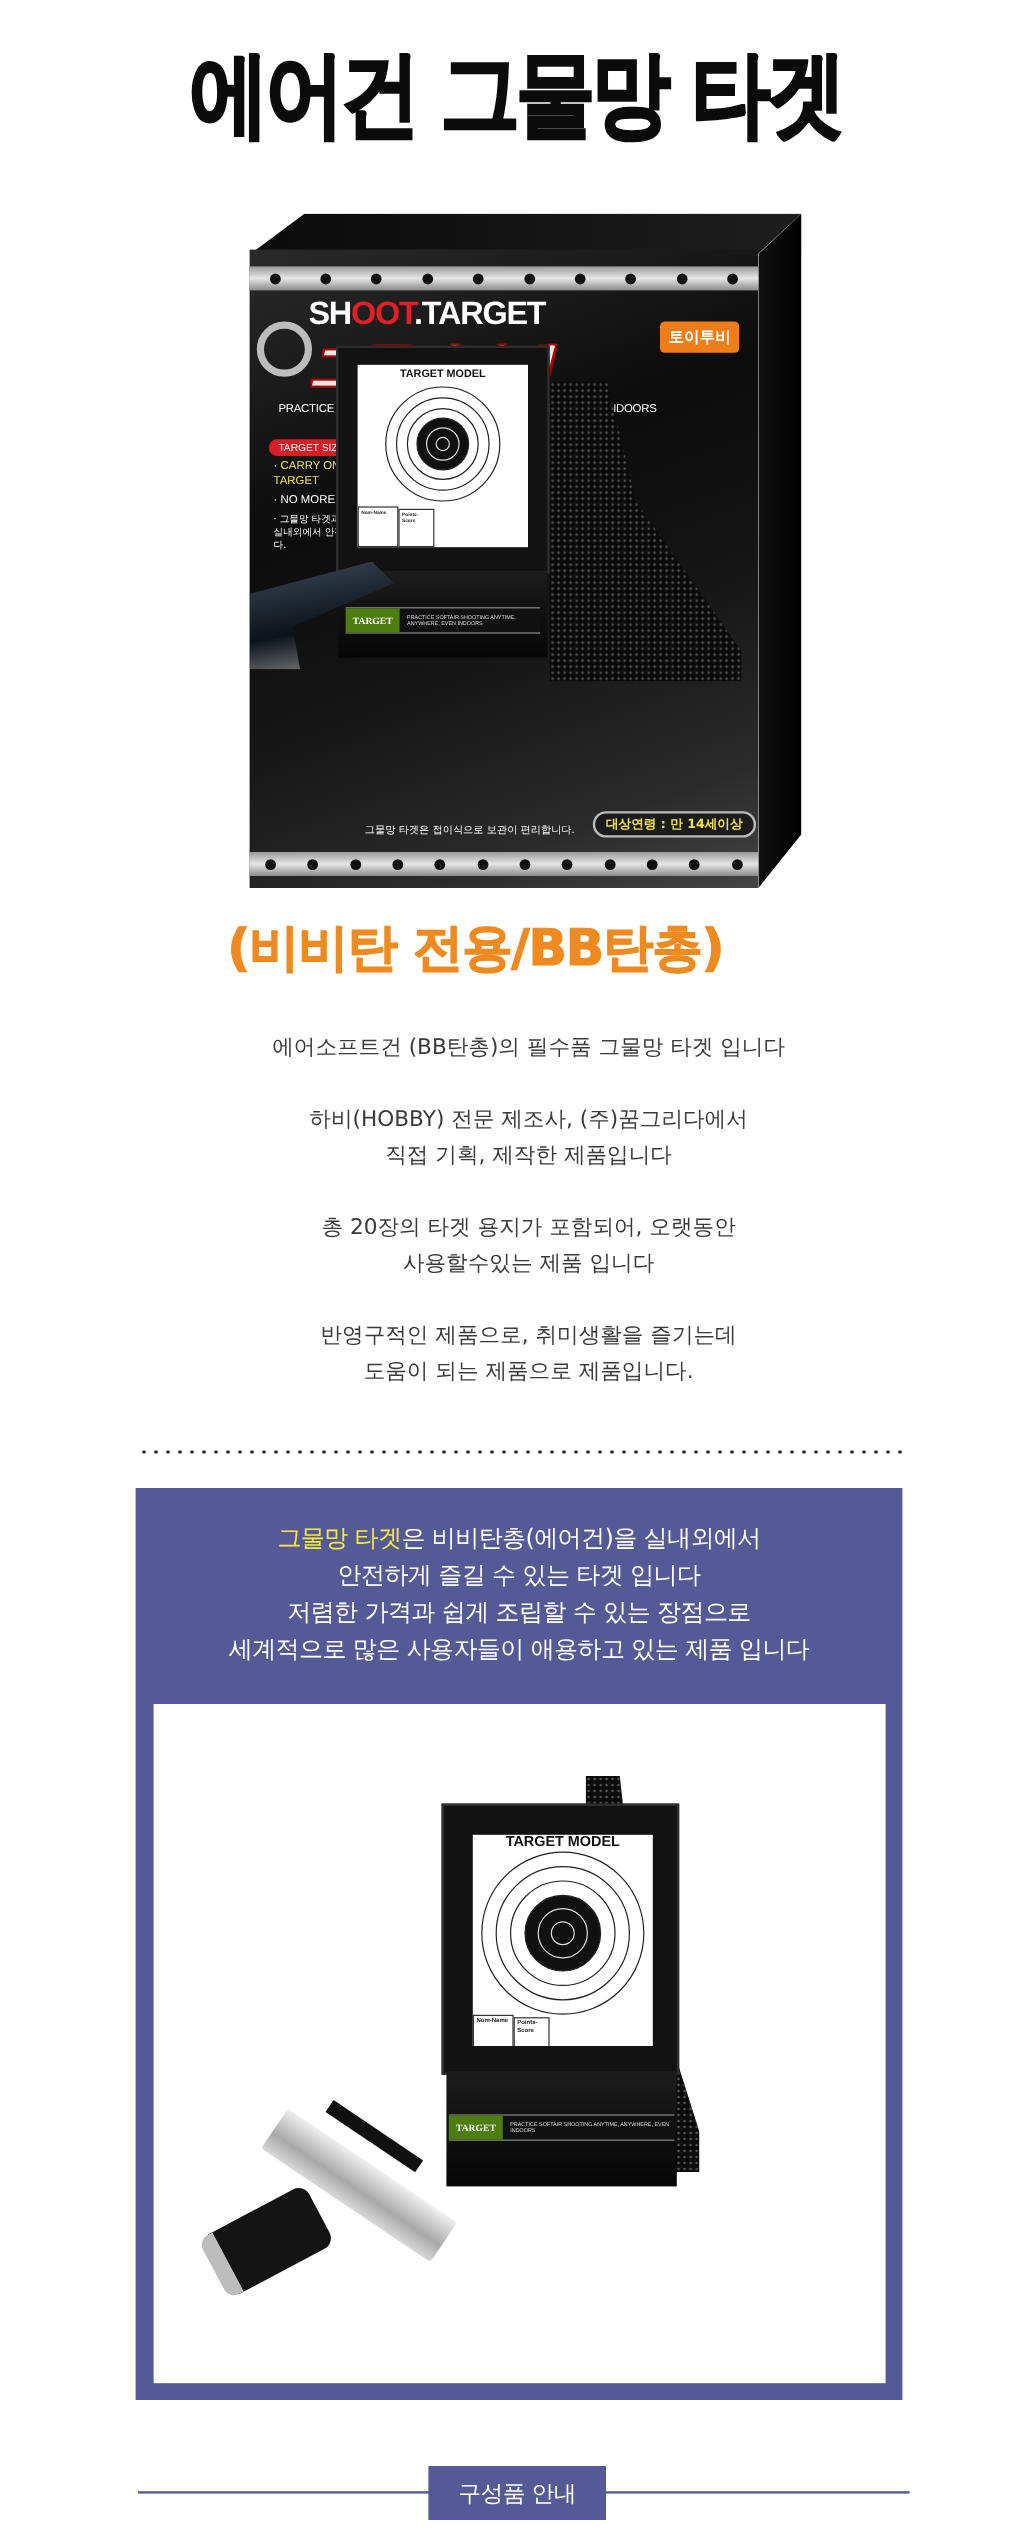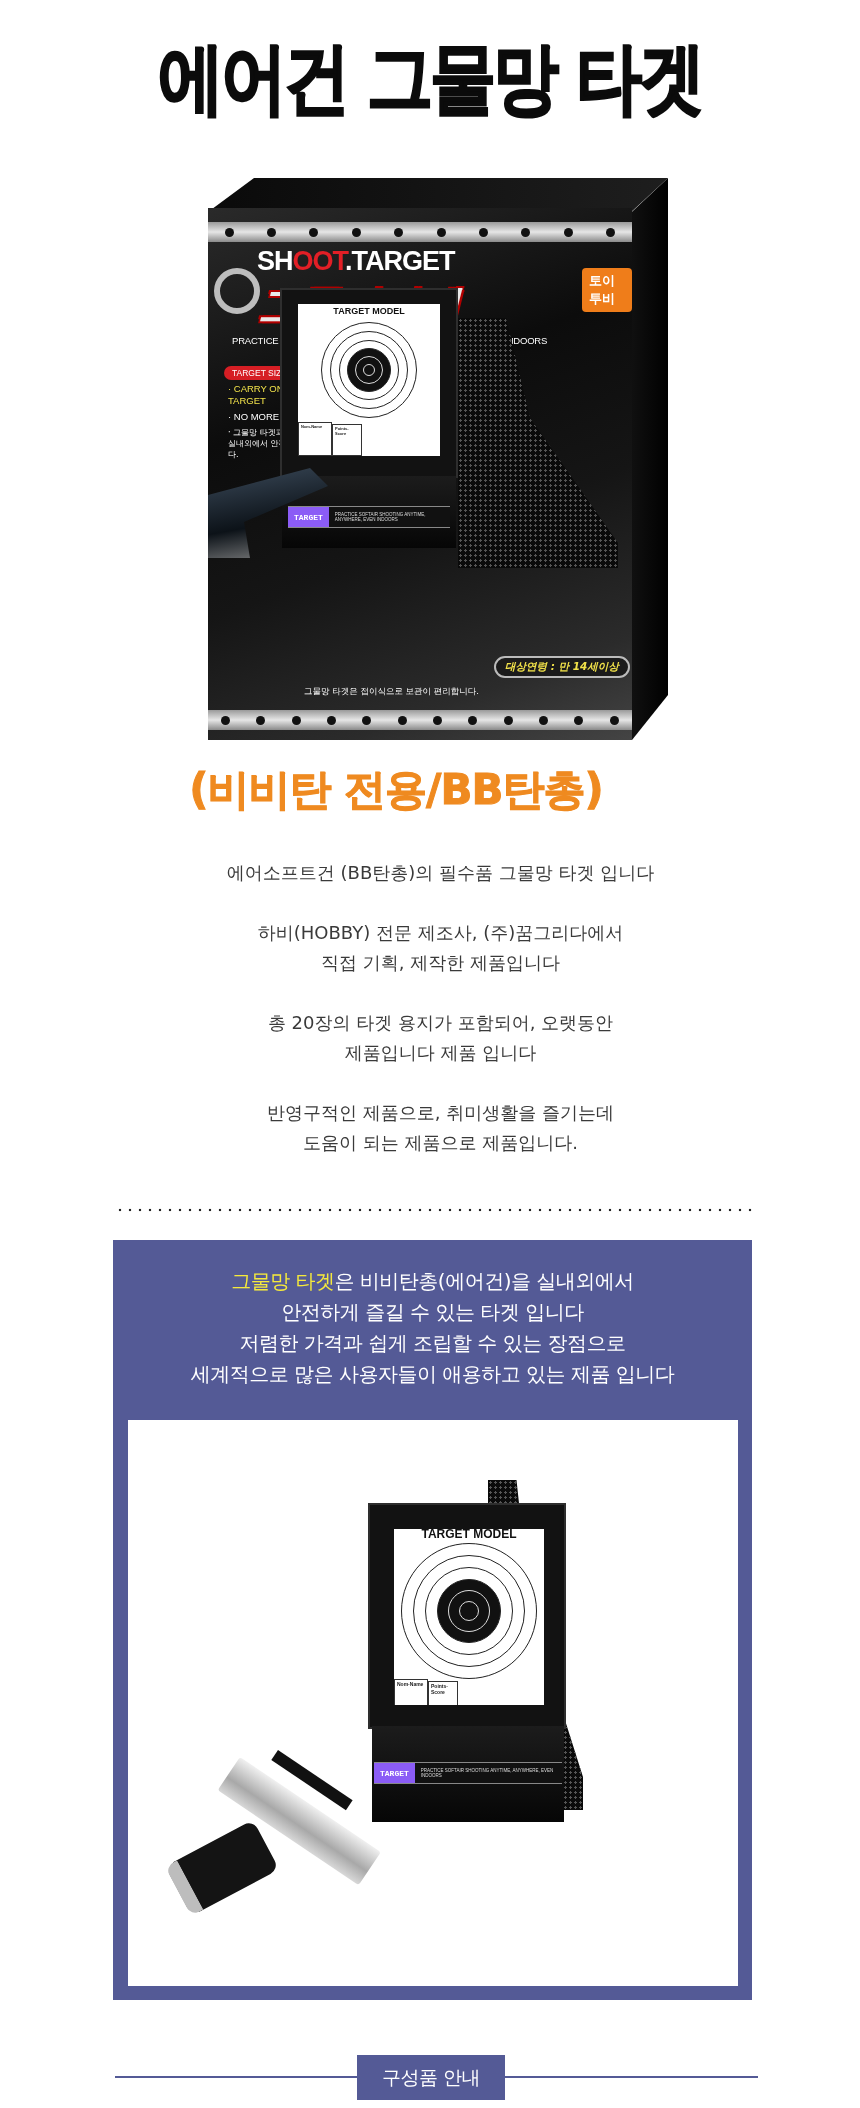--- a/index.html
+++ b/index.html
@@ -50,22 +50,22 @@
   .target-heading { position: absolute; width: 100%; text-align: center; font-family: "Liberation Sans", sans-serif;
                     font-weight: 700; color: #111; }
   .ring { position: absolute; border-radius: 50%; border: 1px solid #222; left: 50%; top: 50%; transform: translate(-50%,-50%); }
   .ring.black { background: #111; }
   .ring.inner { border-color: #ddd; }
   .score-box { position: absolute; border: 1px solid #333; font-family: "Liberation Sans", sans-serif; font-weight: 700;
                color: #222; padding: 1px 2px; }
   .base { position: absolute; background: linear-gradient(180deg, #1c1c1c, #060606); }
   .base-label { position: absolute; height: 22px; display: flex; align-items: center; background: #111;
                 border-top: 1px solid #888; border-bottom: 1px solid #888; }
-  .base-label .red-part { background: #8b5cf6; height: 100%; display: flex; align-items: center; padding: 0 6px;
-                          color: #fff; font-family: Liberation Mono, monospace; font-weight: 900; font-size: 8px; }
+  .base-label .red-part { background: #4d7c0f; height: 100%; display: flex; align-items: center; padding: 0 6px;
+                          color: #fff; font-family: Liberation Serif, serif; font-weight: 900; font-size: 8px; }
   .base-label .txt { color: #ddd; font-size: 4.5px; padding-left: 6px; font-family: "Liberation Sans", sans-serif; }
   .mesh { position: absolute; background:
             radial-gradient(circle, #555 1px, transparent 1.4px) 0 0/5px 5px, #0a0a0a;
           clip-path: polygon(0 0, 30% 0, 45% 40%, 100% 90%, 100% 100%, 0 100%); }
   .caption-note { position: absolute; left: 96px; top: 505px; color: #fff; font-size: 8.5px; font-weight: 400; }
   .age-pill { position: absolute; left: 286px; top: 500px; background: #1b1b1b; border: 2px solid #bbb;
               color: #f2e24a; font-weight: 700; font-size: 10.5px; padding: 2px 9px; border-radius: 12px; }
   .gun1 { position: absolute; left: 0; top: 402px; width: 120px; height: 90px;
           background: linear-gradient(170deg, #3b4a5a, #0c1218 60%, #8c8c8c); clip-path: polygon(0 30%, 85% 0, 100% 20%, 30% 60%, 35% 100%, 0 100%); }
 
@@ -122,21 +122,21 @@
         <i></i>
         <i></i>
         <i></i>
       </div>
 
     <div class="logo-ring"></div>
     <div class="logo" style="top:38px;margin-left:35px;">
       <span>SH</span><span class="red">OOT</span><span>.TARGET</span>
     </div>
     <div class="brand-kr" style="top:70px;">그물망타겟</div>
-    <div class="tag-orange" style="top:60px;margin-left:32px;">토이투비</div>
+    <div class="tag-orange" style="top:60px;">토이투비</div>
     <div class="practice" style="top:127px;">PRACTICE SOFTAIR SHOOTING ANYTIME, ANYWHERE, EVEN INDOORS</div>
     <div class="size-pill" style="top:158px;">TARGET SIZE: 14,3x14,3cm</div>
     <div class="bullets" style="top:175px;">
       <div class="y">· CARRY ON AND FOLDABLE TARGET</div>
       <div class="w">· NO MORE LOST BBS</div>
       <div class="kr">· 그물망 타겟과 비비탄총 (에어건)을 실내외에서 안전하게 즐길 수 있습니다.</div>
     </div>
 
     <div class="mesh" style="left:250px; top:110px; width:160px; height:250px;"></div>
     <div class="target-frame" style="left:72px; top:80px; width:178px; height:190px;">
@@ -155,21 +155,21 @@
     <div class="base" style="left:74px; top:268px; width:174px; height:72px;">
       <div class="base-label" style="left:6px; top:30px; width:162px;">
         <span class="red-part">TARGET</span>
         <span class="txt">PRACTICE SOFTAIR SHOOTING ANYTIME, ANYWHERE, EVEN INDOORS</span>
       </div>
     </div>
 
     <div class="gun1" style="top:260px;"></div>
 
     <div class="caption-note" style="top:478px;">그물망 타겟은 접이식으로 보관이 편리합니다.</div>
-    <div class="age-pill" style="top:448px;font-style:italic;">대상연령 : 만 14세이상</div>
+    <div class="age-pill" style="top:468px;">대상연령 : 만 14세이상</div>
     <div class="rail" style="top:502px;">
         <i></i>
         <i></i>
         <i></i>
         <i></i>
         <i></i>
         <i></i>
         <i></i>
         <i></i>
         <i></i>
@@ -179,21 +179,21 @@
       </div>
   </div>
   <div class="side"></div>
 </div>
 
 <div class="abs subtitle">(비비탄 전용/BB탄총)</div>
 
 <div class="abs desc">
   <p><span>에어소프트건 (BB탄총)의 필수품 그물망 타겟 입니다</span></p>
   <p><span>하비(HOBBY) 전문 제조사, (주)꿈그리다에서</span><br><span>직접 기획, 제작한 제품입니다</span></p>
-  <p><span>총 20장의 타겟 용지가 포함되어, 오랫동안</span><br><span>제품입니다 제품 입니다</span></p>
+  <p><span>총 20장의 타겟 용지가 포함되어, 오랫동안</span><br><span>사용할수있는 제품 입니다</span></p>
   <p><span>반영구적인 제품으로, 취미생활을 즐기는데</span><br><span>도움이 되는 제품으로 제품입니다.</span></p>
 </div>
 
 <div class="abs dots"></div>
 
 <div class="abs panel">
   <div class="panel-text">
     <div><span class="hl">그물망 타겟</span><span>은 비비탄총(에어건)을 실내외에서</span></div>
     <div>안전하게 즐길 수 있는 타겟 입니다</div>
     <div>저렴한 가격과 쉽게 조립할 수 있는 장점으로</div>

